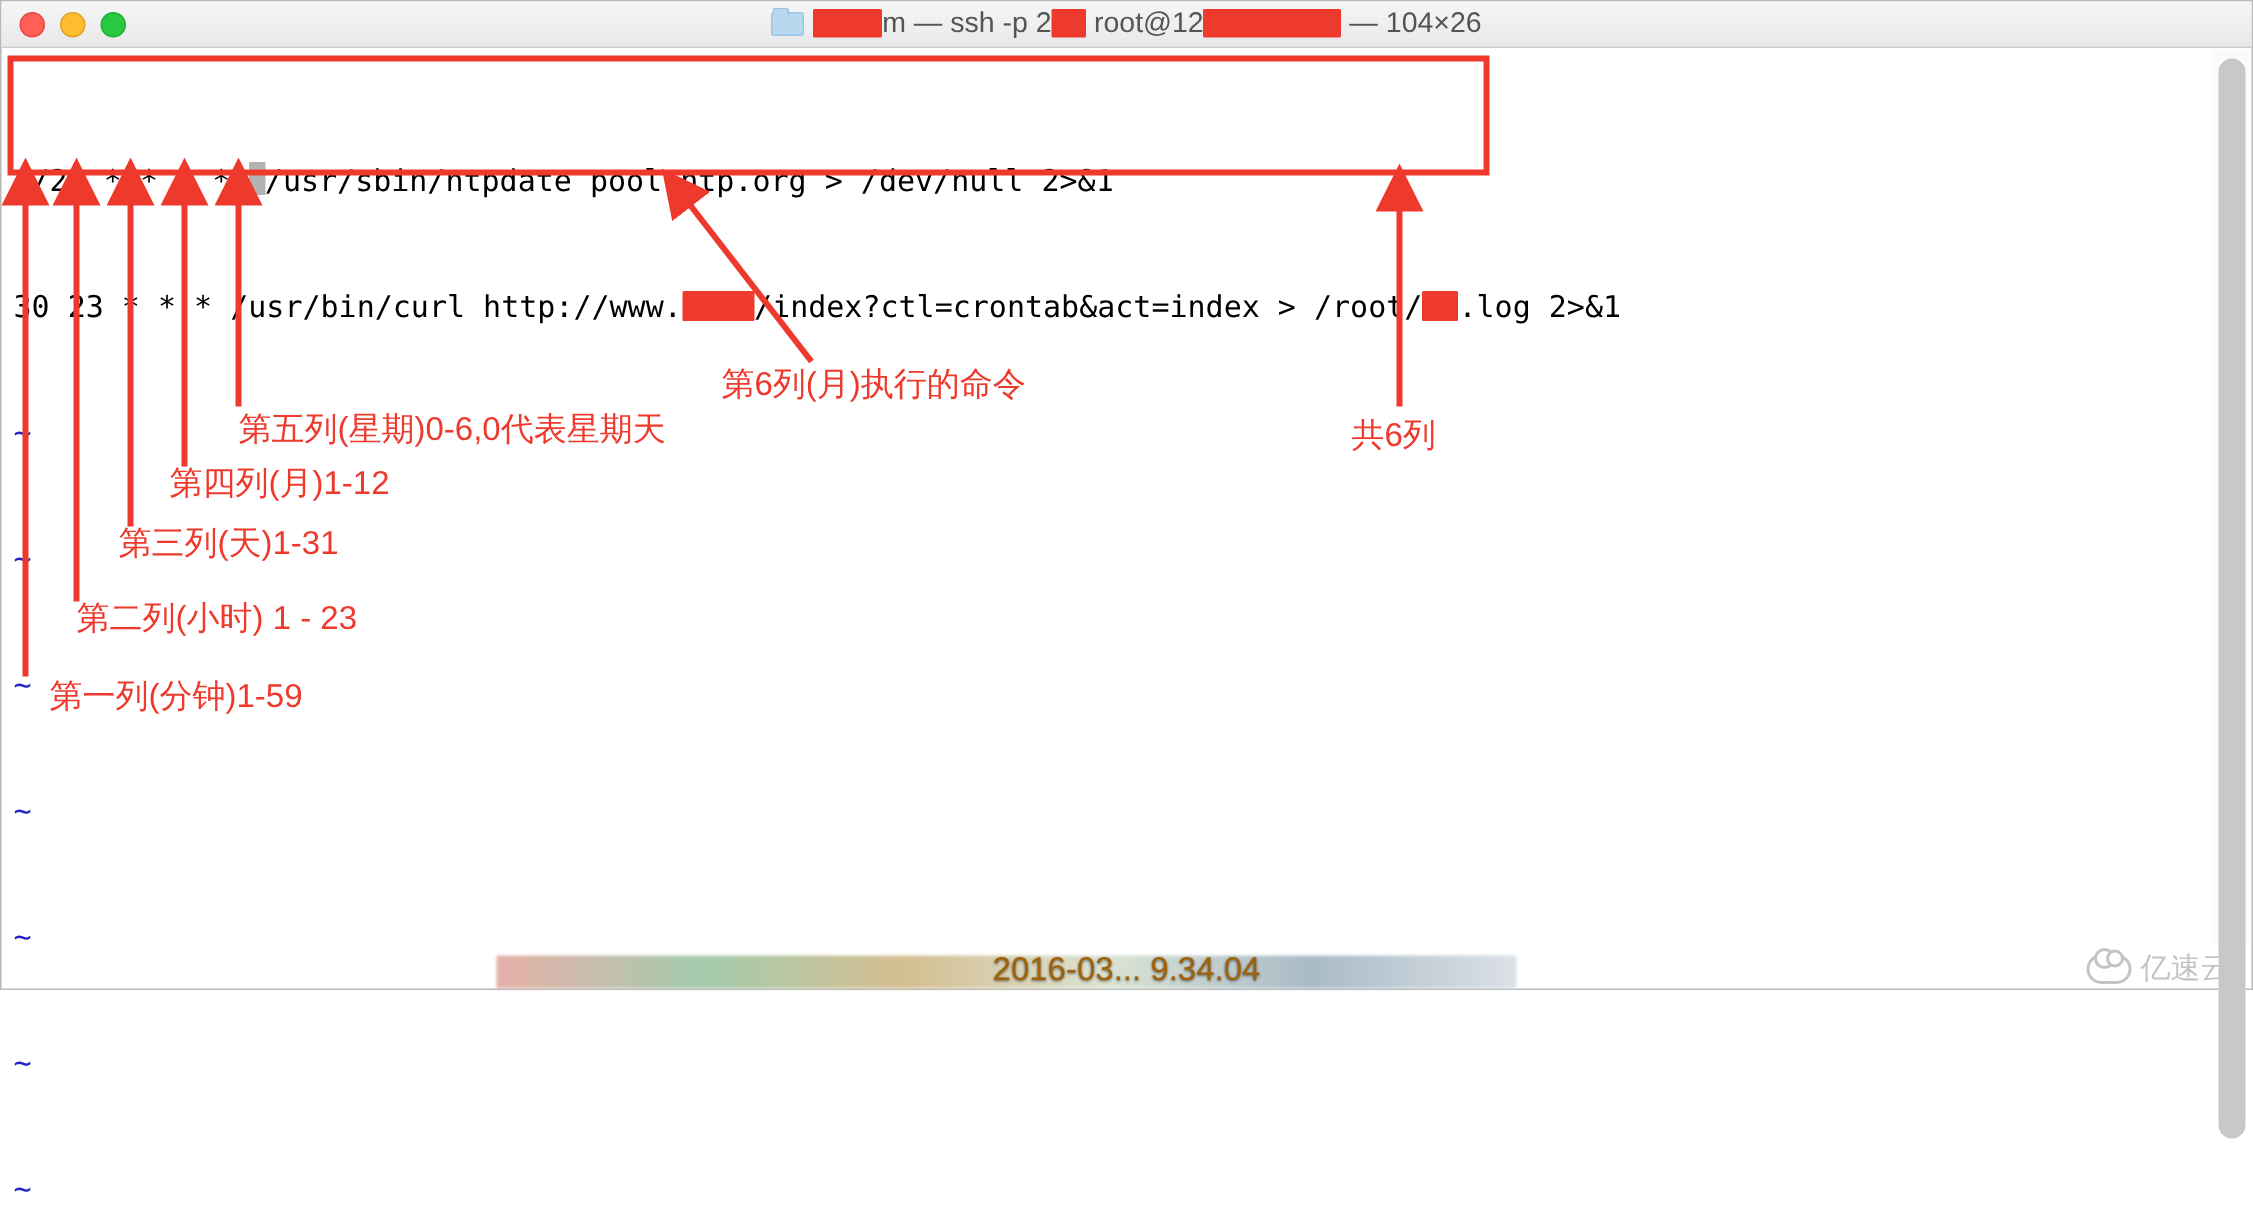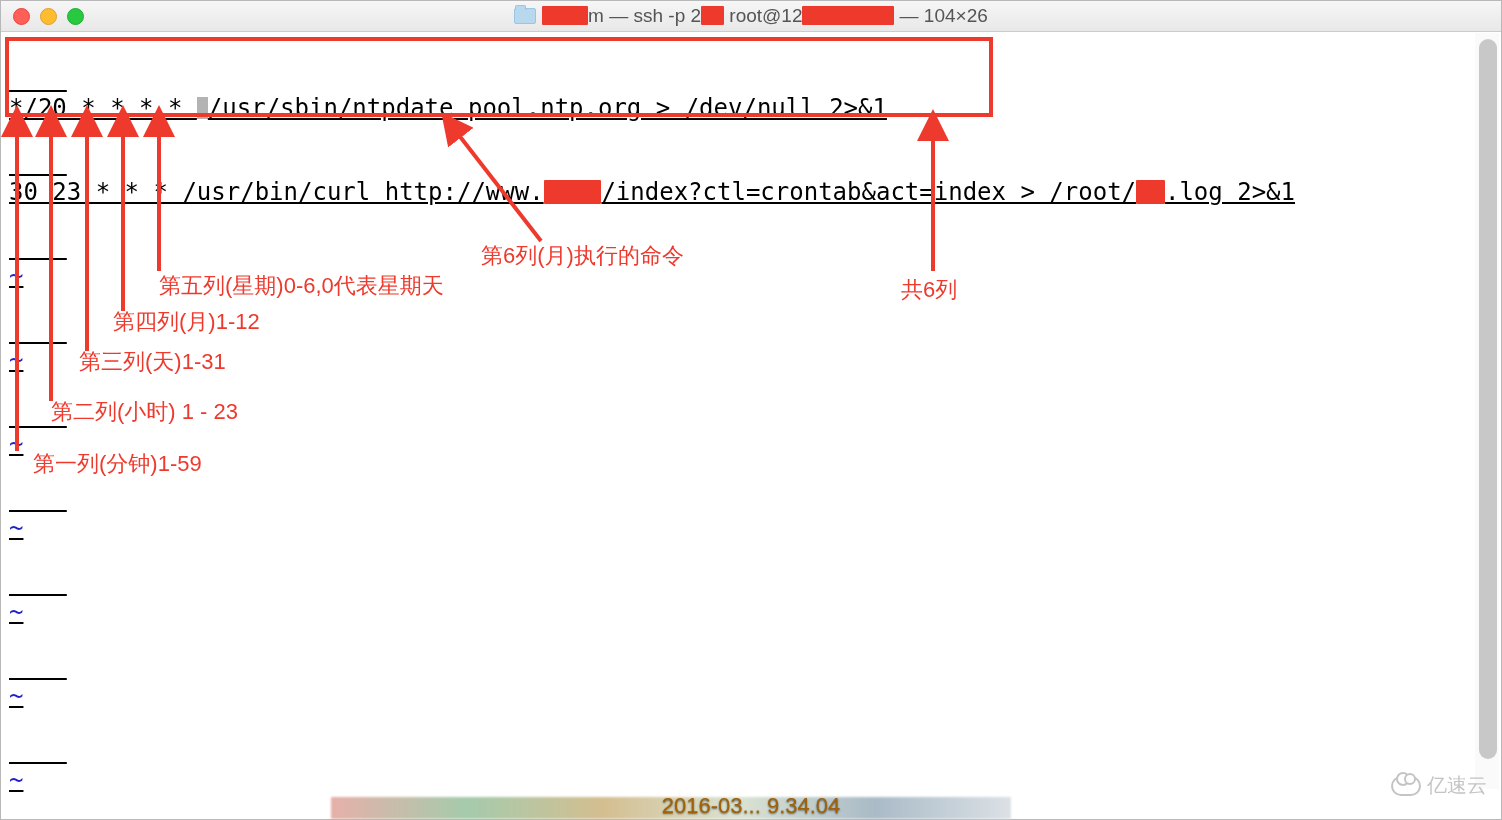--- a/index.html
+++ b/index.html
@@ -6,26 +6,25 @@
     margin: 0;
     padding: 0;
     width: 1502px;
     height: 820px;
     background: #ffffff;
     font-family: "Menlo", "Monaco", "Consolas", monospace;
     overflow: hidden;
   }
   .window {
     width: 1502px;
-    height: 820px;
+    height: 660px;
     position: relative;
     box-sizing: border-box;
     border: 1px solid #b8b8b8;
     background: #ffffff;
-    text-decoration: underline;
   }
   .titlebar {
     height: 30px;
     background: linear-gradient(#f6f6f6, #e8e8e8);
     border-bottom: 1px solid #cccccc;
     display: flex;
     align-items: center;
     position: relative;
     font-family: "Helvetica Neue", "Arial", sans-serif;
   }
@@ -75,22 +74,22 @@
     background: #ee392d;
     color: transparent;
     border-radius: 1px;
     line-height: 1em;
   }
   .terminal {
     position: relative;
     width: 100%;
     height: calc(100% - 30px);
     box-sizing: border-box;
-    padding: 6px 8px 0 8px;
-    font-size: 24px;
+    padding: 18px 8px 0 8px;
+    font-size: 20px;
     line-height: 28px;
     color: #000;
     white-space: pre;
   }
   .scrollbar-track {
     position: absolute;
     right: 2px;
     top: 32px;
     width: 24px;
     bottom: 30px;
@@ -141,21 +140,21 @@
     bottom: 0;
     left: 50%;
     transform: translateX(-50%);
     font-family: "Helvetica Neue", sans-serif;
     font-size: 22px;
     color: #a16207;
     text-shadow: 0 1px 2px rgba(0,0,0,0.6);
   }
   .watermark {
     position: absolute;
-    bottom: 20px;
+    bottom: 0;
     right: 14px;
     font-family: "PingFang SC", sans-serif;
     color: #c4c4c4;
     font-size: 20px;
     display: flex;
     align-items: center;
     gap: 6px;
   }
   .cloud {
     width: 26px; height: 16px;

